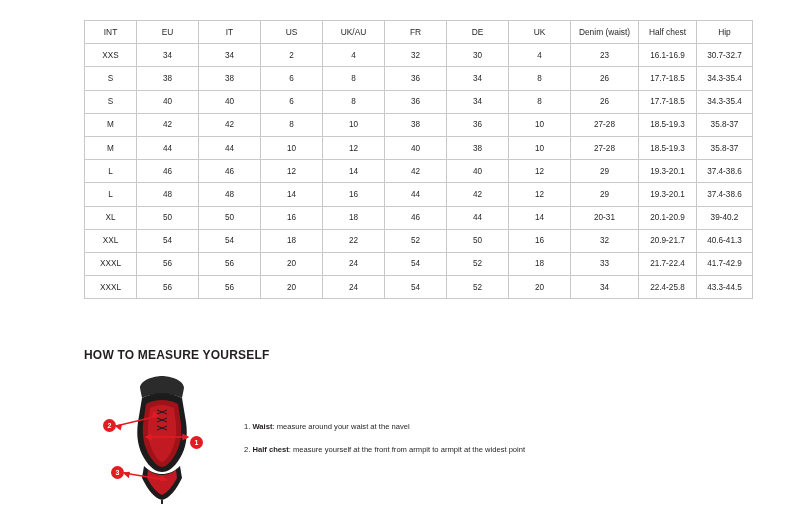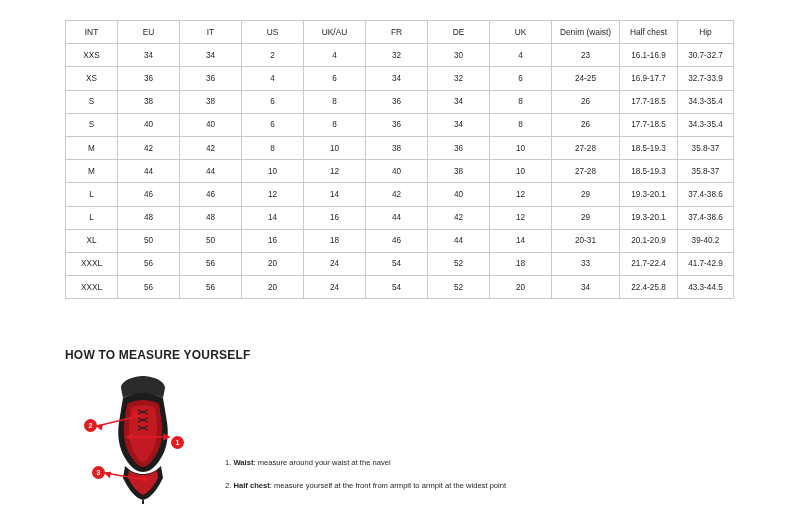--- a/index.html
+++ b/index.html
@@ -12,20 +12,21 @@
     height: 519px;
     font-family: "Liberation Sans", sans-serif;
     color: #231f20;
     position: relative;
     overflow: hidden;
   }
   .page {
     position: relative;
     width: 772px;
     height: 519px;
+    margin-left: 19px;
   }
   
   .size-table-wrap {
     position: absolute;
     left: 65px;
     top: 20px;
     width: 668px;
   }
   table.size-table {
     border-collapse: collapse;
@@ -70,21 +71,21 @@
   .measure-title {
     font-size: 12px;
     font-weight: bold;
     letter-spacing: 0.2px;
     color: #231f20;
     margin-bottom: 10px;
   }
   .measure-body {
     position: relative;
     display: flex;
-    align-items: flex-end;
+    align-items: center;
   }
   .figure-box {
     position: relative;
     width: 120px;
     height: 130px;
     margin-left: 18px;
     margin-top: 2px;
     flex: 0 0 auto;
   }
   .instructions {
@@ -166,33 +167,20 @@
           <td>2</td>
           <td>4</td>
           <td>32</td>
           <td>30</td>
           <td>4</td>
           <td>23</td>
           <td>16.1-16.9</td>
           <td>30.7-32.7</td>
         </tr>
         <tr>
-          <td>XS</td>
-          <td>36</td>
-          <td>36</td>
-          <td>4</td>
-          <td>6</td>
-          <td>34</td>
-          <td>32</td>
-          <td>6</td>
-          <td>24-25</td>
-          <td>16.9-17.7</td>
-          <td>32.7-33.9</td>
-        </tr>
-        <tr>
           <td>S</td>
           <td>38</td>
           <td>38</td>
           <td>6</td>
           <td>8</td>
           <td>36</td>
           <td>34</td>
           <td>8</td>
           <td>26</td>
           <td>17.7-18.5</td>
@@ -270,20 +258,33 @@
           <td>16</td>
           <td>18</td>
           <td>46</td>
           <td>44</td>
           <td>14</td>
           <td>20-31</td>
           <td>20.1-20.9</td>
           <td>39-40.2</td>
         </tr>
         <tr>
+          <td>XXL</td>
+          <td>54</td>
+          <td>54</td>
+          <td>18</td>
+          <td>22</td>
+          <td>52</td>
+          <td>50</td>
+          <td>16</td>
+          <td>32</td>
+          <td>20.9-21.7</td>
+          <td>40.6-41.3</td>
+        </tr>
+        <tr>
           <td>XXXL</td>
           <td>56</td>
           <td>56</td>
           <td>20</td>
           <td>24</td>
           <td>54</td>
           <td>52</td>
           <td>18</td>
           <td>33</td>
           <td>21.7-22.4</td>

